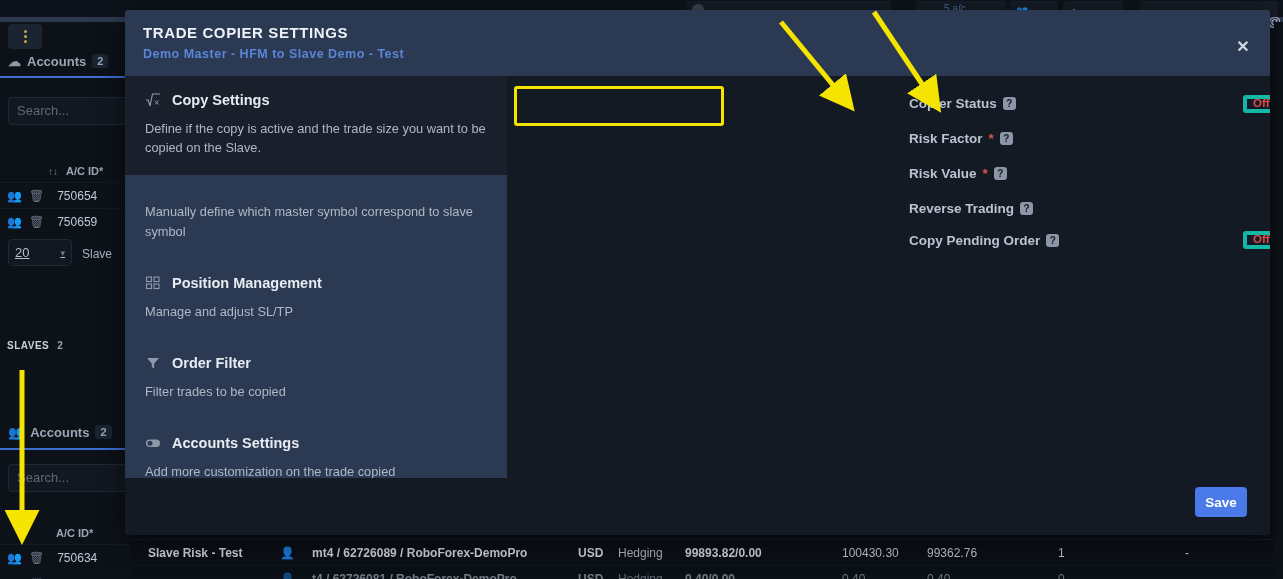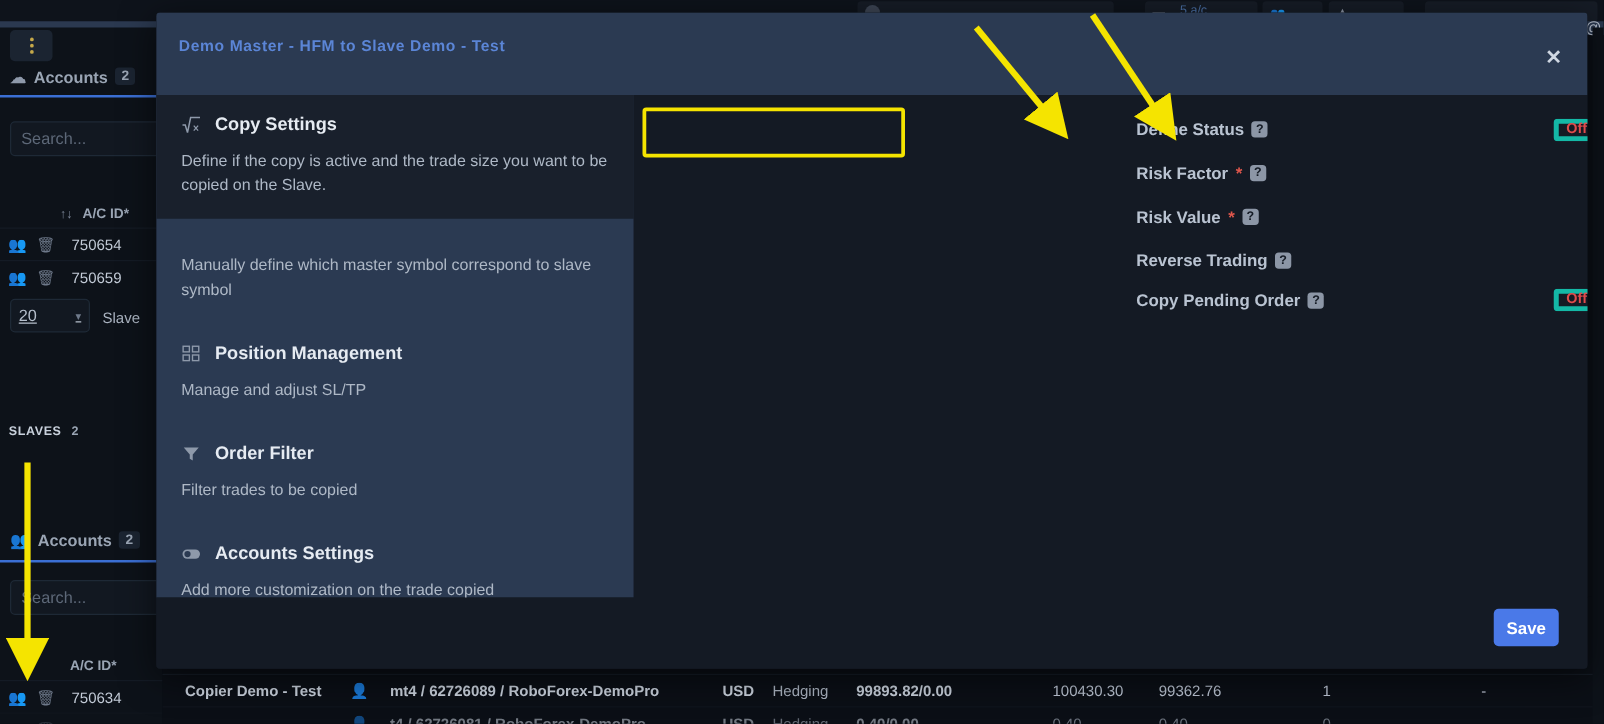--- a/index.html
+++ b/index.html
@@ -285,21 +285,21 @@
     <div class="bg-row" style="top:548px; opacity:.4;">
       <span class="ic-users">👥</span>
       <span class="ic-trash">🗑</span>
       <span style="margin-left:6px;">750634</span>
     </div>
   </div>
 
   <div class="bg-table">
     <div class="bg-table-gap"></div>
     <div class="bg-trow" style="top:62px;">
-      <span class="c" style="left:18px;font-weight:bold;">Copier Demo - Test</span>
+      <span class="c" style="left:18px;font-weight:bold;">Slave Risk - Test</span>
       <span class="c" style="left:150px;color:#7e8a9b;">👤</span>
       <span class="c" style="left:182px;font-weight:bold;">mt4 / 62726089 / RoboForex-DemoPro</span>
       <span class="c" style="left:448px;font-weight:bold;">USD</span>
       <span class="c" style="left:488px;color:#aab3c0;">Hedging</span>
       <span class="c" style="left:555px;font-weight:bold;">99893.82/0.00</span>
       <span class="c" style="left:712px;color:#b9c2d0;">100430.30</span>
       <span class="c" style="left:797px;color:#b9c2d0;">99362.76</span>
       <span class="c" style="left:928px;color:#b9c2d0;">1</span>
       <span class="c" style="left:1055px;color:#b9c2d0;">-</span>
       <span class="c" style="left:1145px;color:#b9c2d0;">F</span>
@@ -317,20 +317,21 @@
       <span class="c" style="left:1055px;color:#b9c2d0;">-</span>
     </div>
   </div>
 
   <div class="scroll-right"></div>
   <div class="sort-arrows">↑↓</div>
 
   <div class="modal">
 
     <div class="modal-header">
+      <div class="modal-title">TRADE COPIER SETTINGS</div>
       <div class="modal-subtitle">Demo Master - HFM to Slave Demo - Test</div>
       <div class="modal-close">✕</div>
     </div>
 
     <div class="modal-body">
 
       <div class="side-nav">
 
         <div class="side-item active">
           <div class="side-item-head">
@@ -387,21 +388,21 @@
             <span>Accounts Settings</span>
           </div>
           <div class="side-item-desc">Add more customization on the trade copied</div>
         </div>
       </div>
 
       <div class="form-pane">
 
         <div class="form-row" style="top:16px;">
           <div class="form-label" style="top:4px;">
-            <span>Define Status</span>
+            <span>Copier Status</span>
             <span class="qmark">?</span>
           </div>
           <div class="seg" style="top:3px;">
             <div class="seg-off">Off</div>
             <div class="seg-inh">Inherited</div>
 
           </div>
         </div>
 
         <div class="form-row" style="top:48px;">

